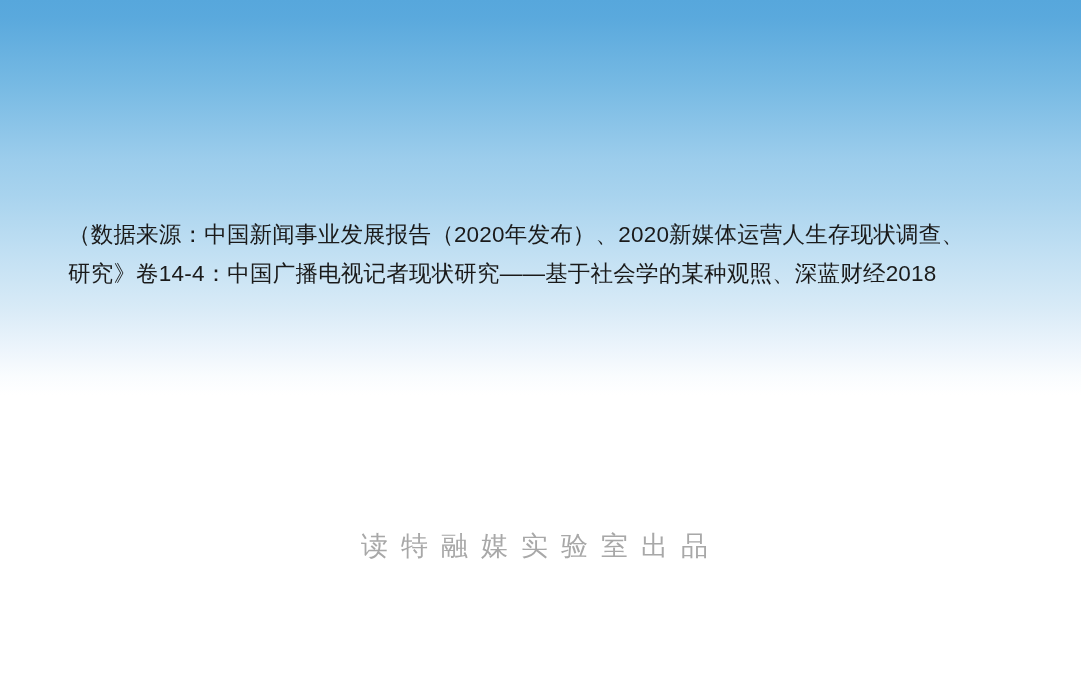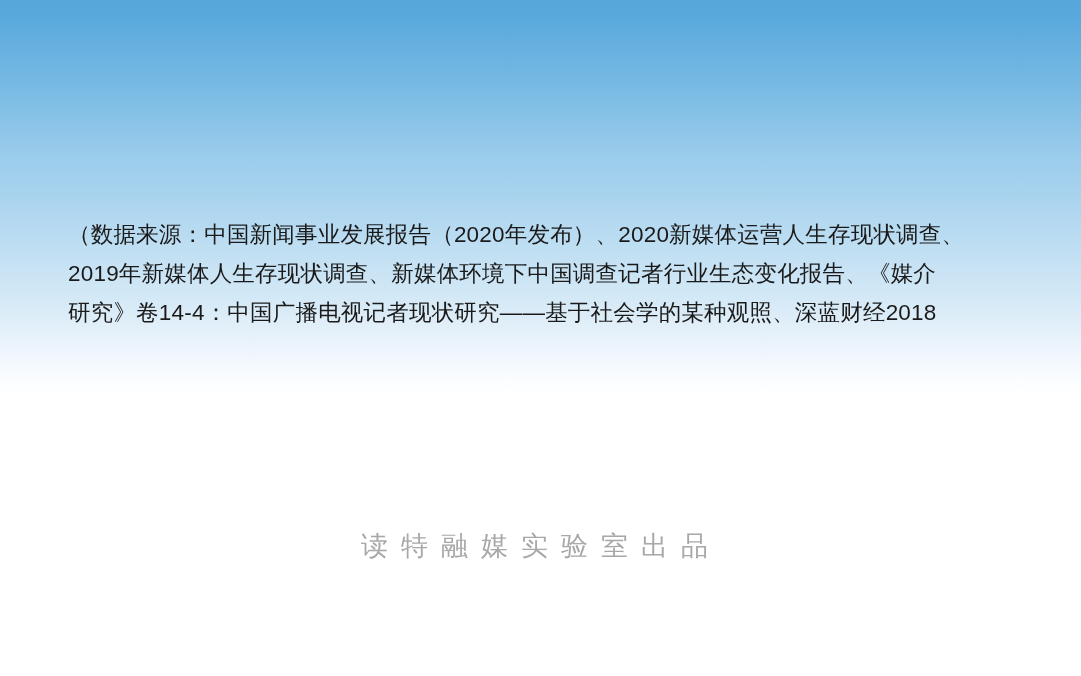--- a/index.html
+++ b/index.html
@@ -70,21 +70,20 @@
     white-space: nowrap;
   }
 </style>
 </head>
 <body>
 
 <div id="page">
 
   <div class="source-note">
     <span class="ln">（数据来源：中国新闻事业发展报告（2020年发布）、2020新媒体运营人生存现状调查、</span>
-    <span class="ln">2019年新媒体人生存现状调查、新媒体环境下中国调查记者行业生态变化报告、《媒介</span>
     <span class="ln">研究》卷14-4：中国广播电视记者现状研究——基于社会学的某种观照、深蓝财经2018</span>
   </div>
 
   <div class="logo-row">
 
     
     
 
     
     

